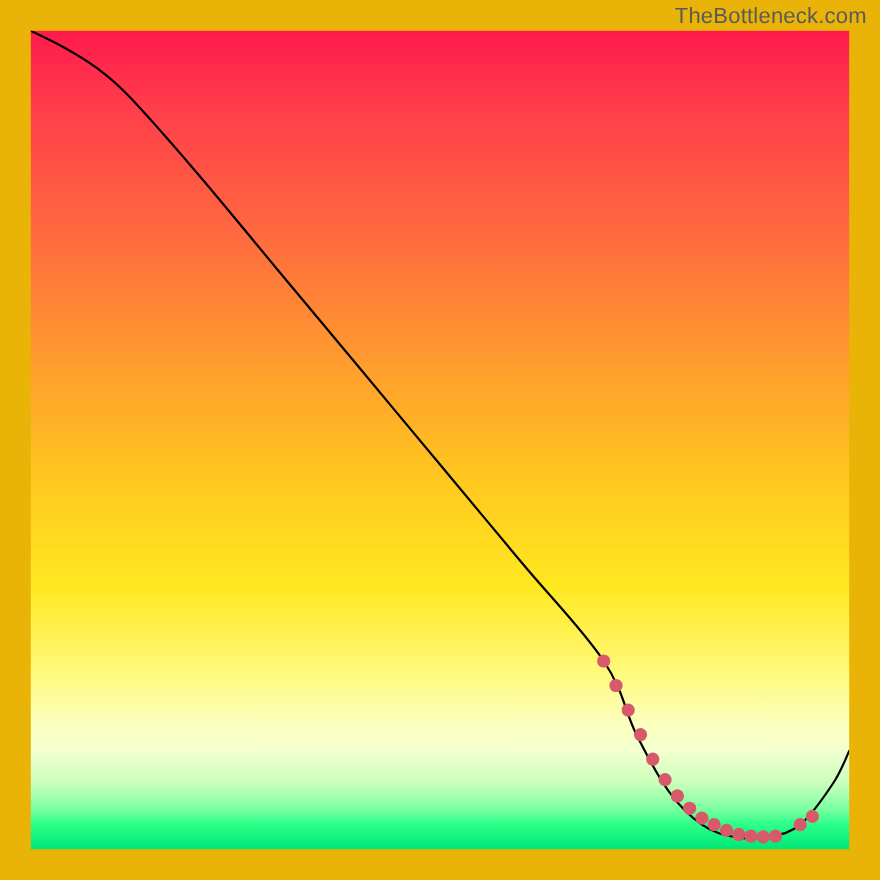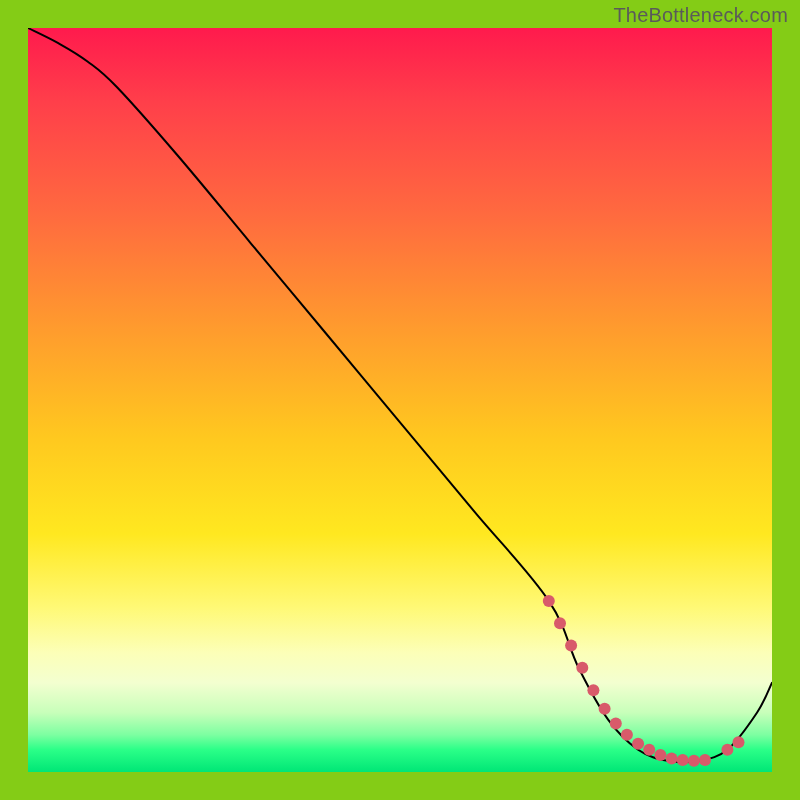--- a/index.html
+++ b/index.html
@@ -8,21 +8,21 @@
     width: 800px;
     height: 800px;
     background: #000;
     overflow: hidden;
     font-family: Arial, Helvetica, sans-serif;
   }
   .frame {
     position: relative;
     width: 800px;
     height: 800px;
-    background: #84cc16;
+    background: #eab308;
   }
   .plot {
     position: absolute;
     left: 28px;
     top: 28px;
     width: 744px;
     height: 744px;
     
     background: linear-gradient(
       to bottom,

